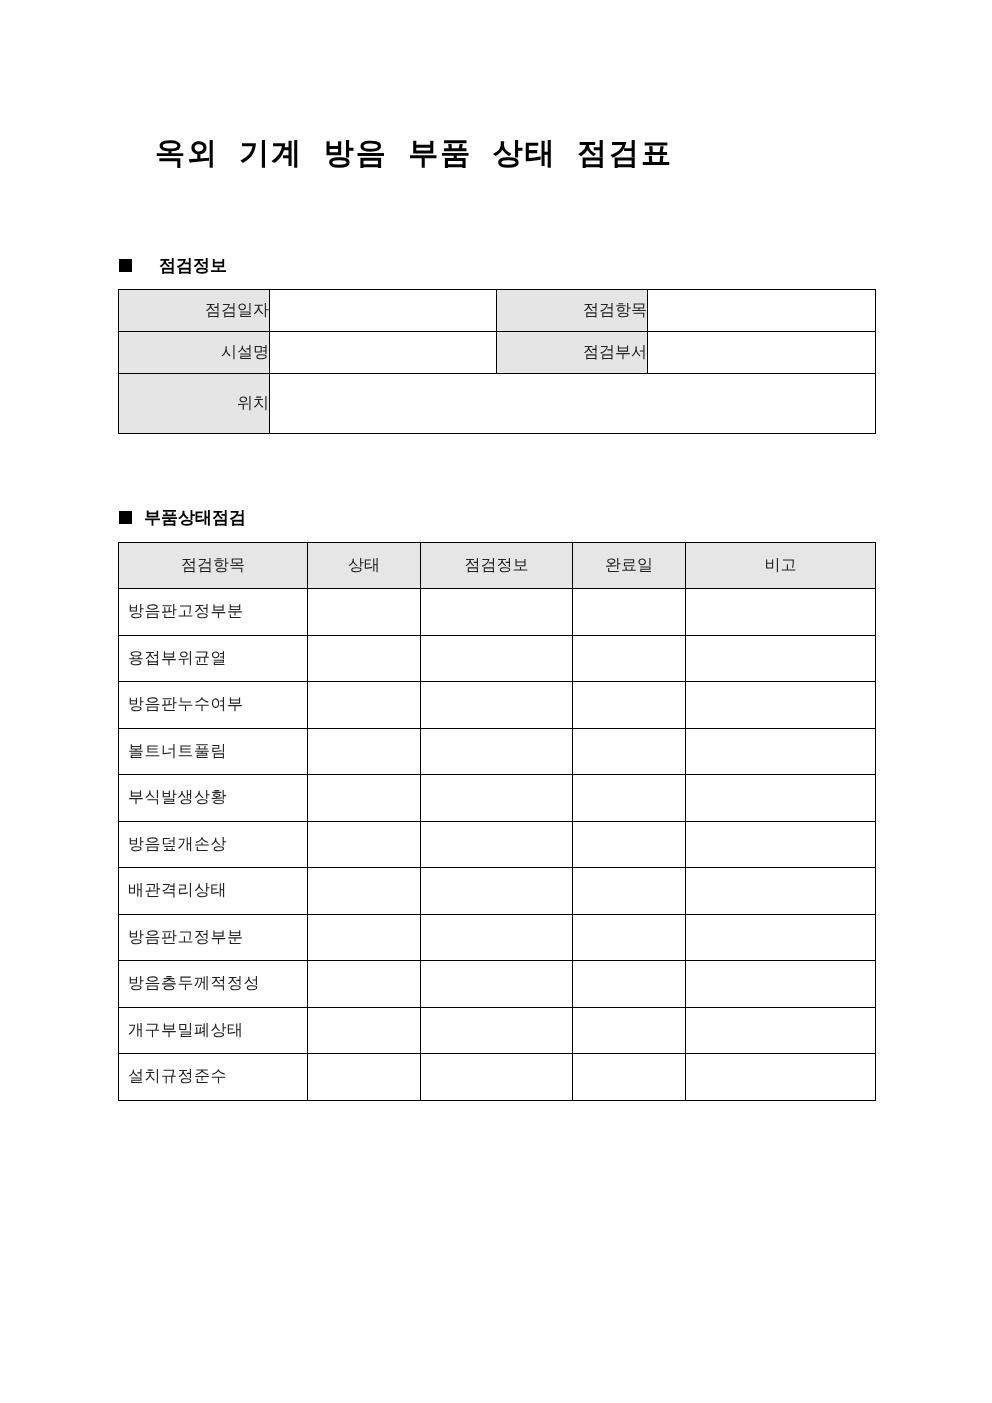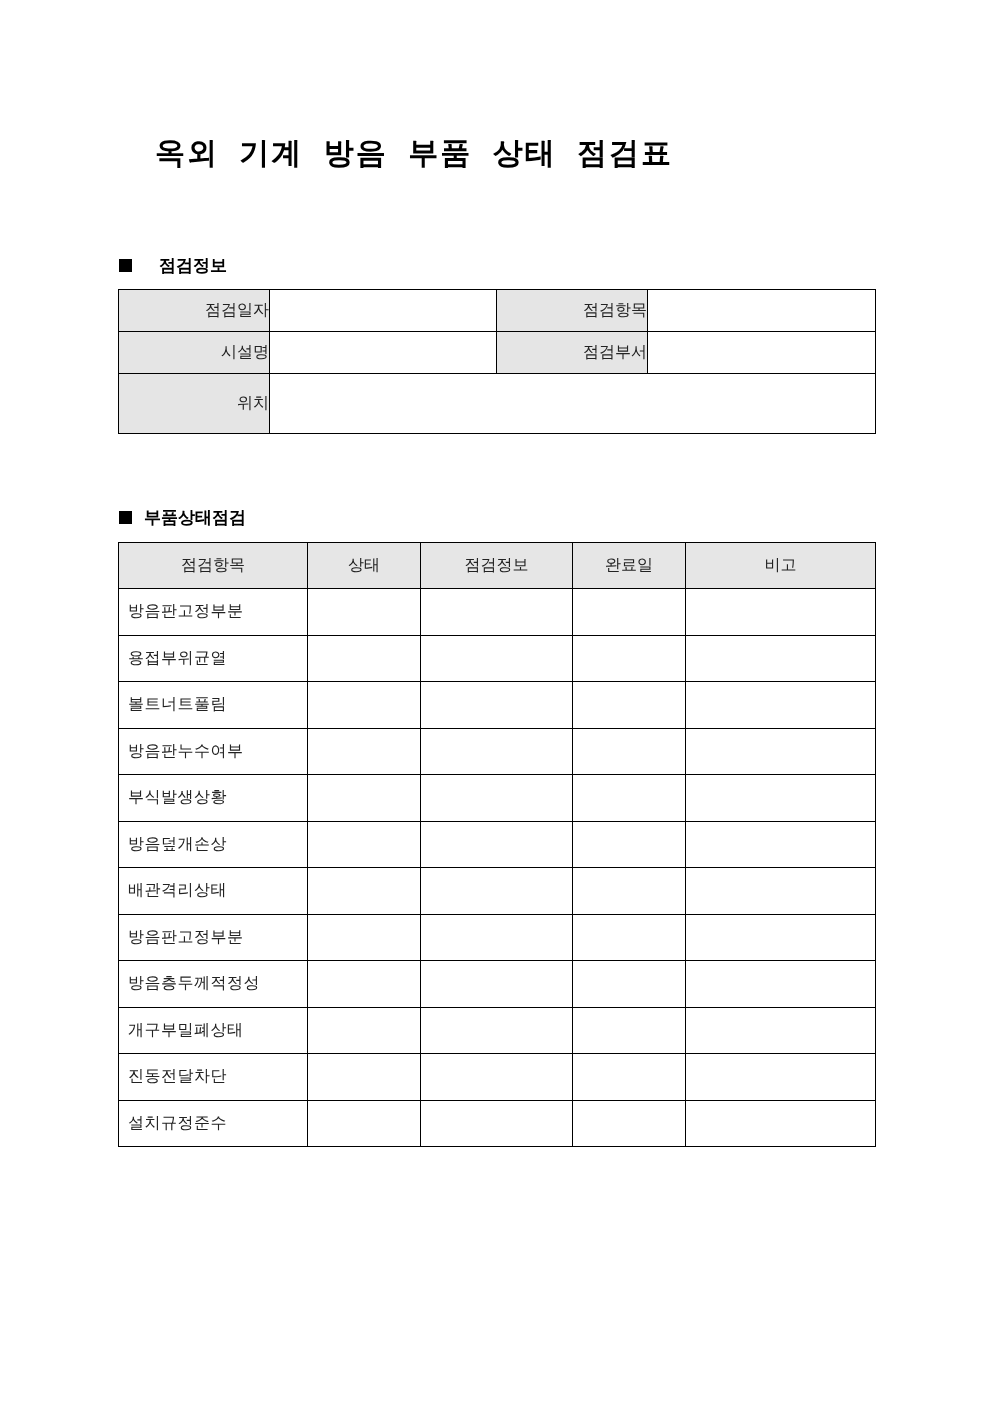--- a/index.html
+++ b/index.html
@@ -101,28 +101,28 @@
         <td></td>
       </tr>
       <tr>
         <td class="item">용접부위균열</td>
         <td></td>
         <td></td>
         <td></td>
         <td></td>
       </tr>
       <tr>
-        <td class="item">볼트너트풀림</td>
+        <td class="item">방음판누수여부</td>
         <td></td>
         <td></td>
         <td></td>
         <td></td>
       </tr>
       <tr>
-        <td class="item">방음판누수여부</td>
+        <td class="item">볼트너트풀림</td>
         <td></td>
         <td></td>
         <td></td>
         <td></td>
       </tr>
       <tr>
         <td class="item">부식발생상황</td>
         <td></td>
         <td></td>
         <td></td>
@@ -157,27 +157,20 @@
         <td></td>
       </tr>
       <tr>
         <td class="item">개구부밀폐상태</td>
         <td></td>
         <td></td>
         <td></td>
         <td></td>
       </tr>
       <tr>
-        <td class="item">진동전달차단</td>
-        <td></td>
-        <td></td>
-        <td></td>
-        <td></td>
-      </tr>
-      <tr>
         <td class="item">설치규정준수</td>
         <td></td>
         <td></td>
         <td></td>
         <td></td>
       </tr>
     </tbody>
 </table>
 
 </body></html>

